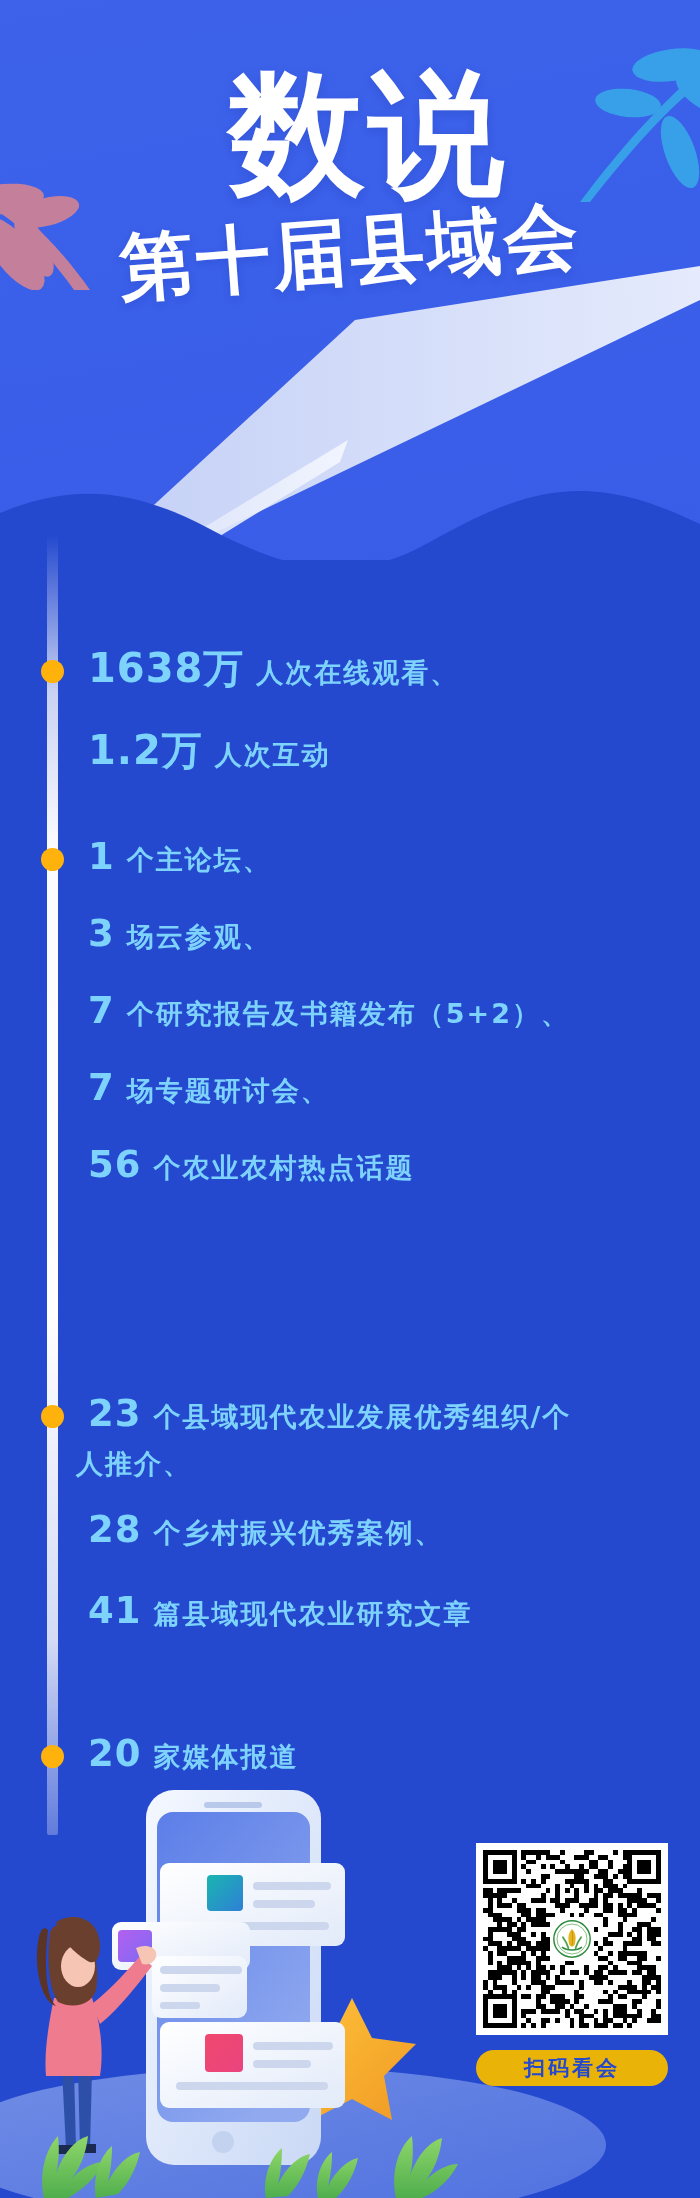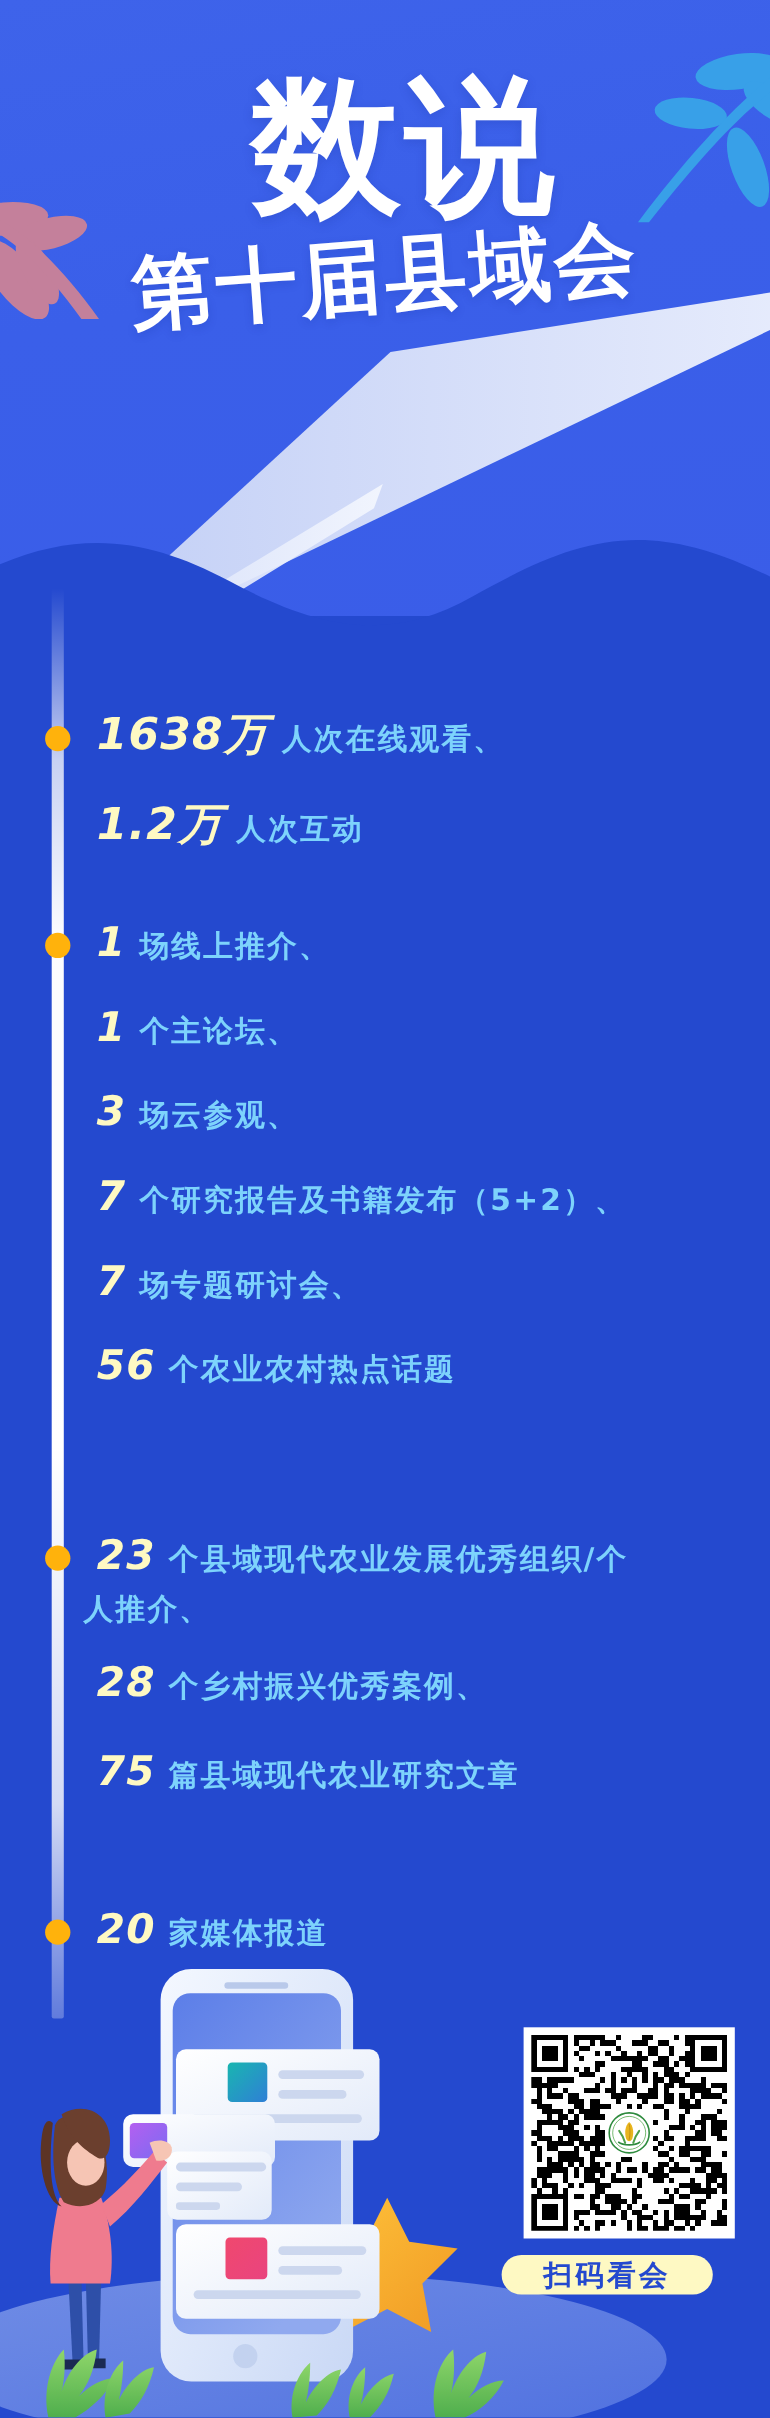--- a/index.html
+++ b/index.html
@@ -88,26 +88,25 @@
   }
 
   
   .group { position: absolute; left: 88px; width: 600px; }
   .stat-line {
     white-space: nowrap;
     line-height: 1;
     margin-bottom: 0;
   }
   .num {
-    color: #fef9c3;
+    color: #7dd3fc;
     font-weight: 700;
     font-size: 40px;
     letter-spacing: 1px;
     font-family: "DejaVu Sans", "Liberation Sans", sans-serif;
-    font-style: italic;
   }
   .num.small { font-size: 37px; }
   .txt {
     color: #7dd3fc;
     font-weight: 700;
     font-size: 27px;
     letter-spacing: 2px;
     margin-left: 12px;
     font-family: "DejaVu Sans", "Liberation Sans", sans-serif;
   }
@@ -129,27 +128,27 @@
     position: absolute;
     left: 50%; top: 50%;
     transform: translate(-50%, -50%);
     width: 44px; height: 44px;
     border-radius: 50%;
     background: #ffffff;
     display: flex; align-items: center; justify-content: center;
   }
   .qr-label {
     position: absolute;
-    left: 456px; top: 2050px;
+    left: 476px; top: 2050px;
     width: 192px; height: 36px;
-    background: #fef9c3;
+    background: #eab308;
     border-radius: 18px;
     display: flex; align-items: center; justify-content: center;
     color: #2449cf;
-    font-size: 26px;
+    font-size: 21px;
     font-weight: 700;
     letter-spacing: 3px;
     font-family: "DejaVu Sans", "Liberation Sans", sans-serif;
   }
 </style>
 </head>
 <body>
 
 <div id="poster">
 
@@ -209,23 +208,20 @@
     <div class="stat-line" style="margin-bottom:42px">
       <span class="num">1638万</span><span class="txt">人次在线观看、</span>
     </div>
     <div class="stat-line">
       <span class="num">1.2万</span><span class="txt">人次互动</span>
     </div>
   </div>
 
   <div class="group" style="top:838px">
     <div class="stat-line" style="margin-bottom:40px">
-      <span class="num small">1</span><span class="txt">场线上推介、</span>
-    </div>
-    <div class="stat-line" style="margin-bottom:40px">
       <span class="num small">1</span><span class="txt">个主论坛、</span>
     </div>
     <div class="stat-line" style="margin-bottom:40px">
       <span class="num small">3</span><span class="txt">场云参观、</span>
     </div>
     <div class="stat-line" style="margin-bottom:40px">
       <span class="num small">7</span><span class="txt">个研究报告及书籍发布（5+2）、</span>
     </div>
     <div class="stat-line" style="margin-bottom:40px">
       <span class="num small">7</span><span class="txt">场专题研讨会、</span>
@@ -239,21 +235,21 @@
     <div class="stat-line" style="margin-bottom:18px">
       <span class="num small">23</span><span class="txt">个县域现代农业发展优秀组织/个</span>
     </div>
     <div class="stat-line" style="margin-bottom:34px;margin-left:-12px">
       <span class="txt cont">人推介、</span>
     </div>
     <div class="stat-line" style="margin-bottom:44px">
       <span class="num small">28</span><span class="txt">个乡村振兴优秀案例、</span>
     </div>
     <div class="stat-line">
-      <span class="num small">75</span><span class="txt">篇县域现代农业研究文章</span>
+      <span class="num small">41</span><span class="txt">篇县域现代农业研究文章</span>
     </div>
   </div>
 
   <div class="group" style="top:1735px">
     <div class="stat-line">
       <span class="num small">20</span><span class="txt">家媒体报道</span>
     </div>
   </div>
 
   <svg class="illus" viewBox="0 0 700 428">

